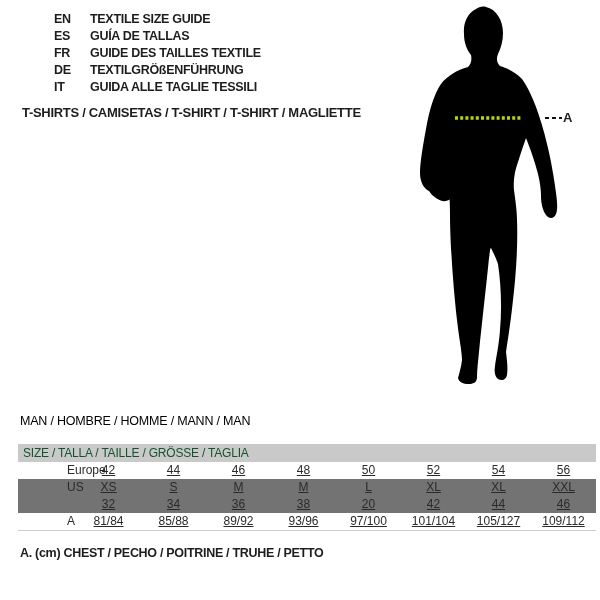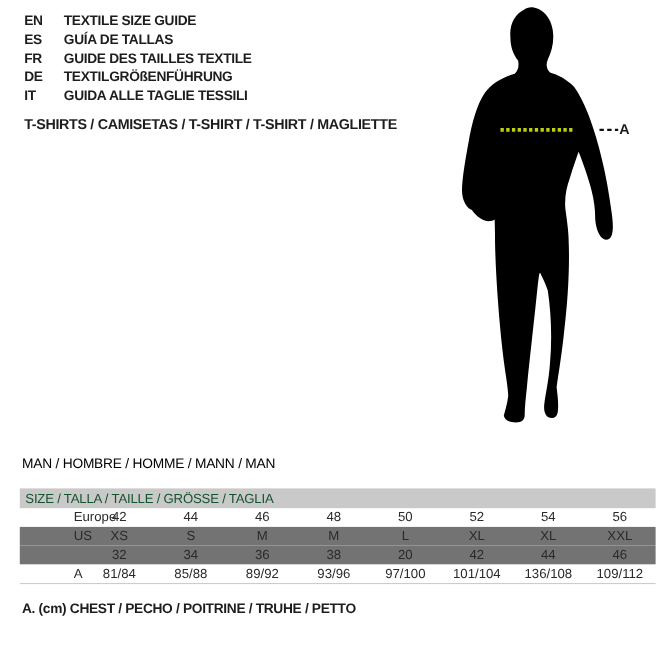--- a/index.html
+++ b/index.html
@@ -2,38 +2,38 @@
 <html><head>
 <meta charset="utf-8">
 <style>
   html,body{margin:0;padding:0;background:#fff;}
   #page{
     position:relative;width:600px;height:600px;background:#ffffff;overflow:hidden;
     font-family:"Liberation Sans","DejaVu Sans",sans-serif;color:#1d1d1d;
   }
   
   .lang-block{position:absolute;top:11px;left:22px;}
-  .lang-row{display:flex;height:17px;line-height:17px;}
+  .lang-row{display:flex;height:17px;line-height:17px;margin-left:32px;}
   .lang-code{width:36px;font-weight:bold;font-size:12.5px;letter-spacing:-0.3px;}
   .lang-text{font-weight:bold;font-size:12.5px;letter-spacing:-0.3px;white-space:nowrap;}
   
   .cat-block{position:absolute;top:104px;left:22px;}
   .cat-line{height:18px;line-height:18px;font-weight:bold;font-size:13px;letter-spacing:-0.3px;white-space:nowrap;}
   
   .figure-wrap{position:absolute;left:400px;top:0px;width:170px;height:400px;}
   .measure-a-label{position:absolute;left:563px;top:110px;font-weight:bold;font-size:13px;}
   
   .man-heading{position:absolute;left:20px;top:414px;font-size:12.5px;letter-spacing:-0.2px;color:#000000;white-space:nowrap;}
   
   .size-table{position:absolute;left:18px;top:444px;width:578px;font-size:12px;color:#2a2a2a;}
   .table-header{height:18px;line-height:18px;background:#c9c9c9;padding-left:5px;letter-spacing:-0.2px;color:#14532d;}
   .trow{display:grid;grid-template-columns:58px repeat(8,1fr);height:17px;line-height:17px;}
   .trow.shaded{background:#737373;}
   .trow .lbl{padding-left:5px;text-align:left;margin-left:44px;}
-  .trow .cell{text-align:center;}
+  .trow .cell{text-align:center;text-decoration:underline;}
   .table-bottom-line{border-top:1px solid #cccccc;height:0;}
   
   .footnote{position:absolute;left:20px;top:546px;font-weight:bold;font-size:12.5px;letter-spacing:-0.3px;white-space:nowrap;}
 </style>
 </head>
 <body>
 
 <div id="page">
 
   <div class="lang-block">
@@ -126,21 +126,21 @@
     </div>
 
     <div class="trow">
       <span class="lbl">A</span>
       <span class="cell">81/84</span>
       <span class="cell">85/88</span>
       <span class="cell">89/92</span>
       <span class="cell">93/96</span>
       <span class="cell">97/100</span>
       <span class="cell">101/104</span>
-      <span class="cell">136/108</span>
+      <span class="cell">105/127</span>
       <span class="cell">109/112</span>
     </div>
 
     <div class="table-bottom-line"></div>
   </div>
 
   <div class="footnote">A. (cm) CHEST / PECHO / POITRINE / TRUHE / PETTO</div>
 
 </div>
 

